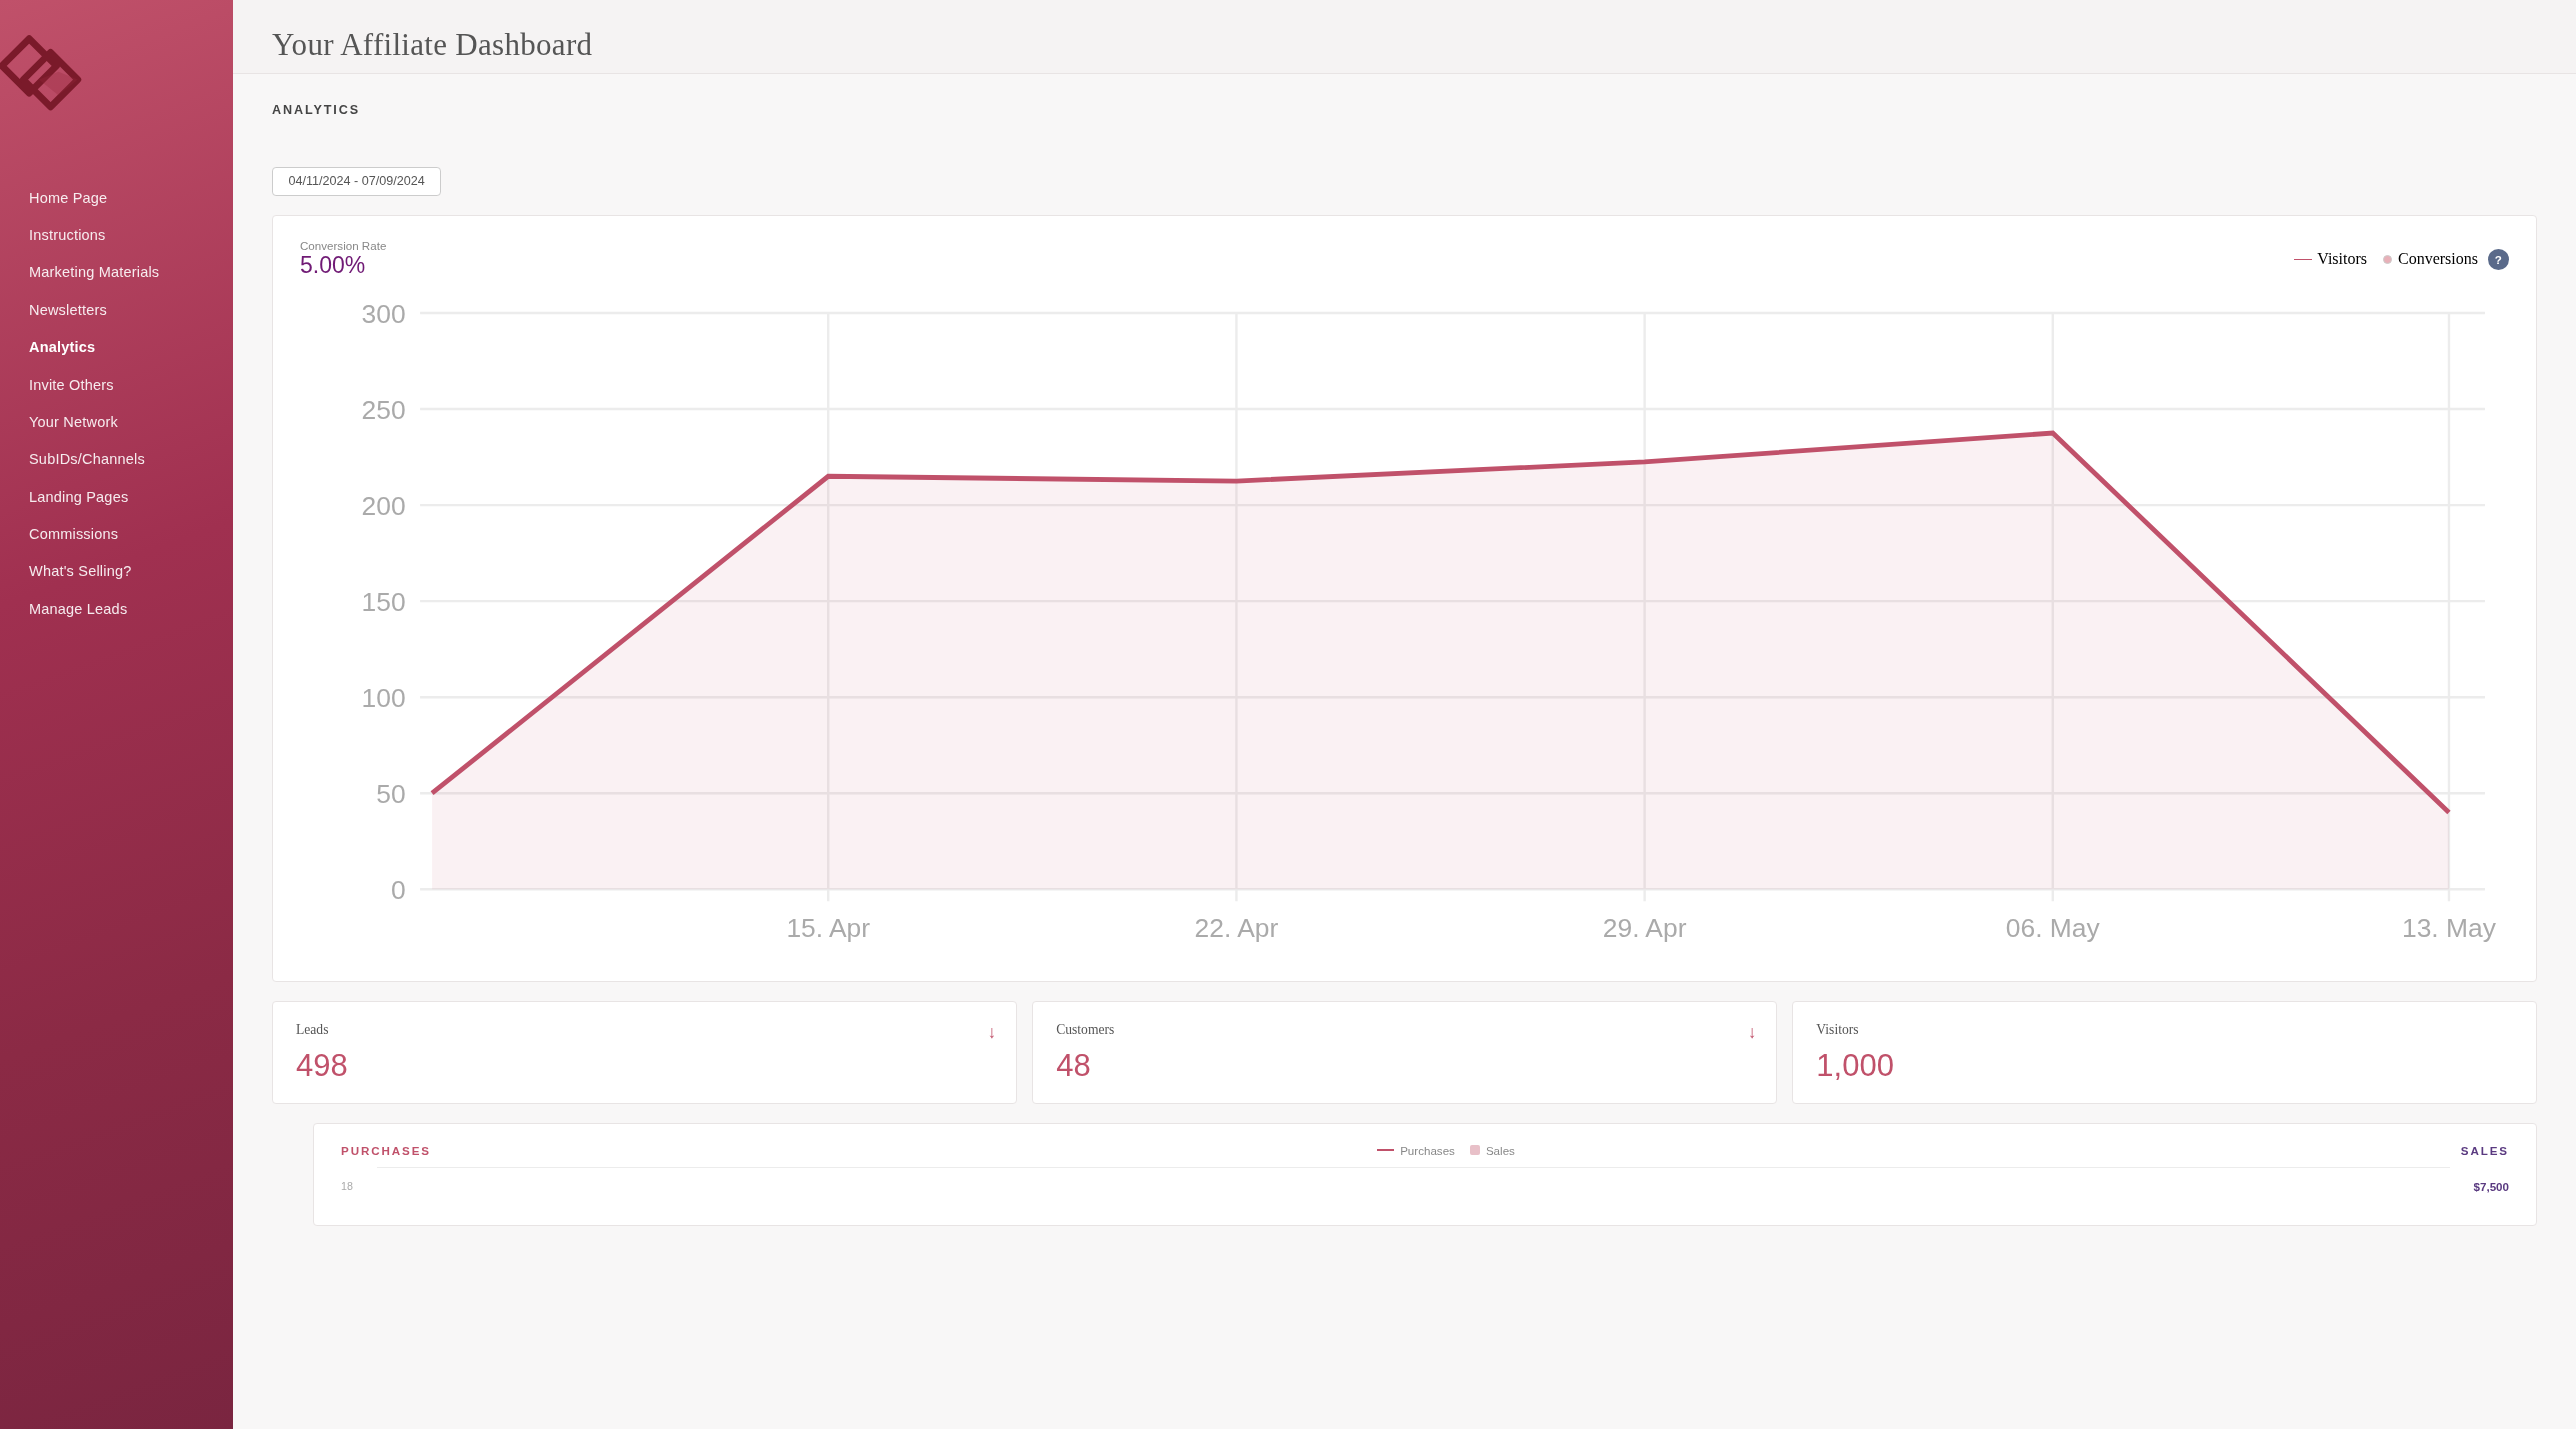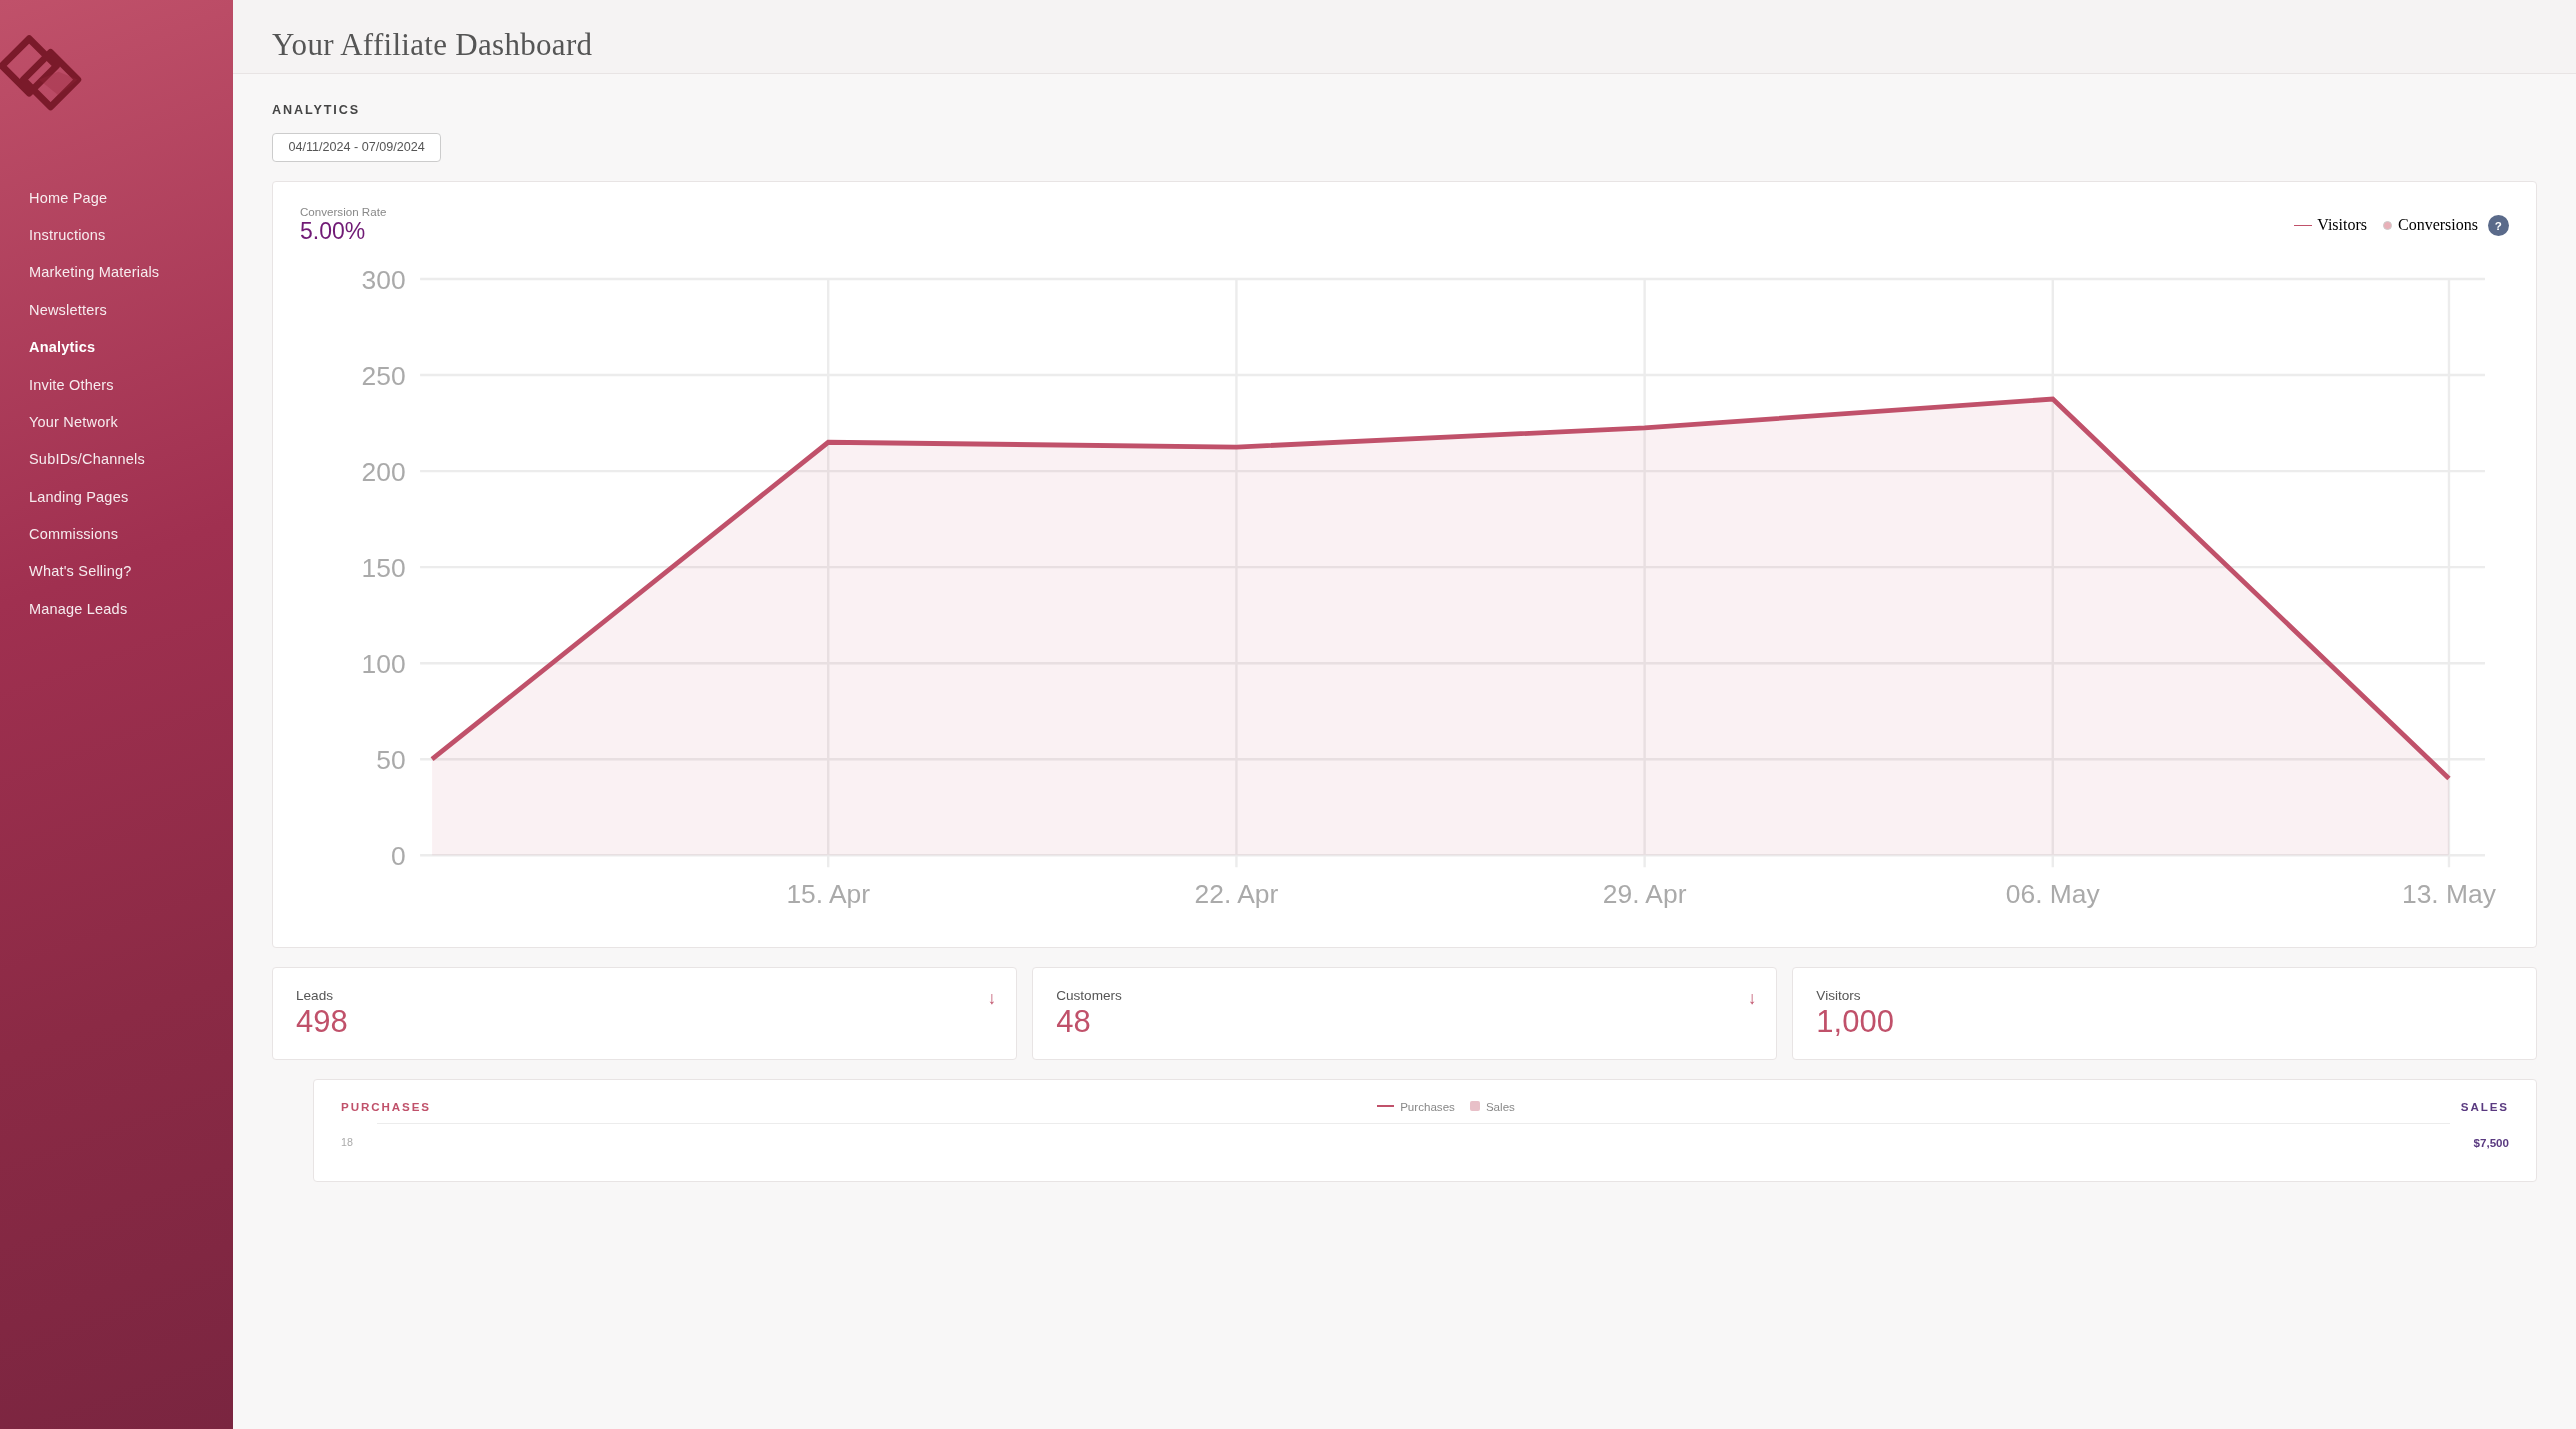--- a/index.html
+++ b/index.html
@@ -85,20 +85,21 @@
       display: inline-block;
       border: 1px solid #ccc;
       border-radius: 3.9px;
       padding: 6.8px 15.5px;
       font-size: 12.6px;
       color: #555;
       background: #fff;
       cursor: pointer;
       margin-bottom: 19.4px;
       font-family: 'Arial', sans-serif;
+      margin-top: 34px;
     }
 
     
     .chart-card {
       background: #fff;
       border: 1px solid #e8e4e4;
       border-radius: 3.9px;
       padding: 23px 27px 19.4px 27px;
       margin-bottom: 19.4px;
       position: relative;
@@ -175,22 +176,22 @@
       flex: 1;
       background: #fff;
       border: 1px solid #e8e4e4;
       border-radius: 3.9px;
       padding: 19.4px 23px;
       position: relative;
     }
     .stat-label {
       font-size: 13.6px;
       color: #555;
-      font-family: Liberation Sans, sans-serif;
-      margin-bottom: 1px;
+      font-family: Liberation Serif, serif;
+      margin-bottom: 10px;
     }
     .stat-value {
       font-size: 31px;
       color: #c0516a;
       font-weight: 400;
       font-family: 'Arial', sans-serif;
     }
     .stat-download {
       position: absolute;
       top: 19.4px;

